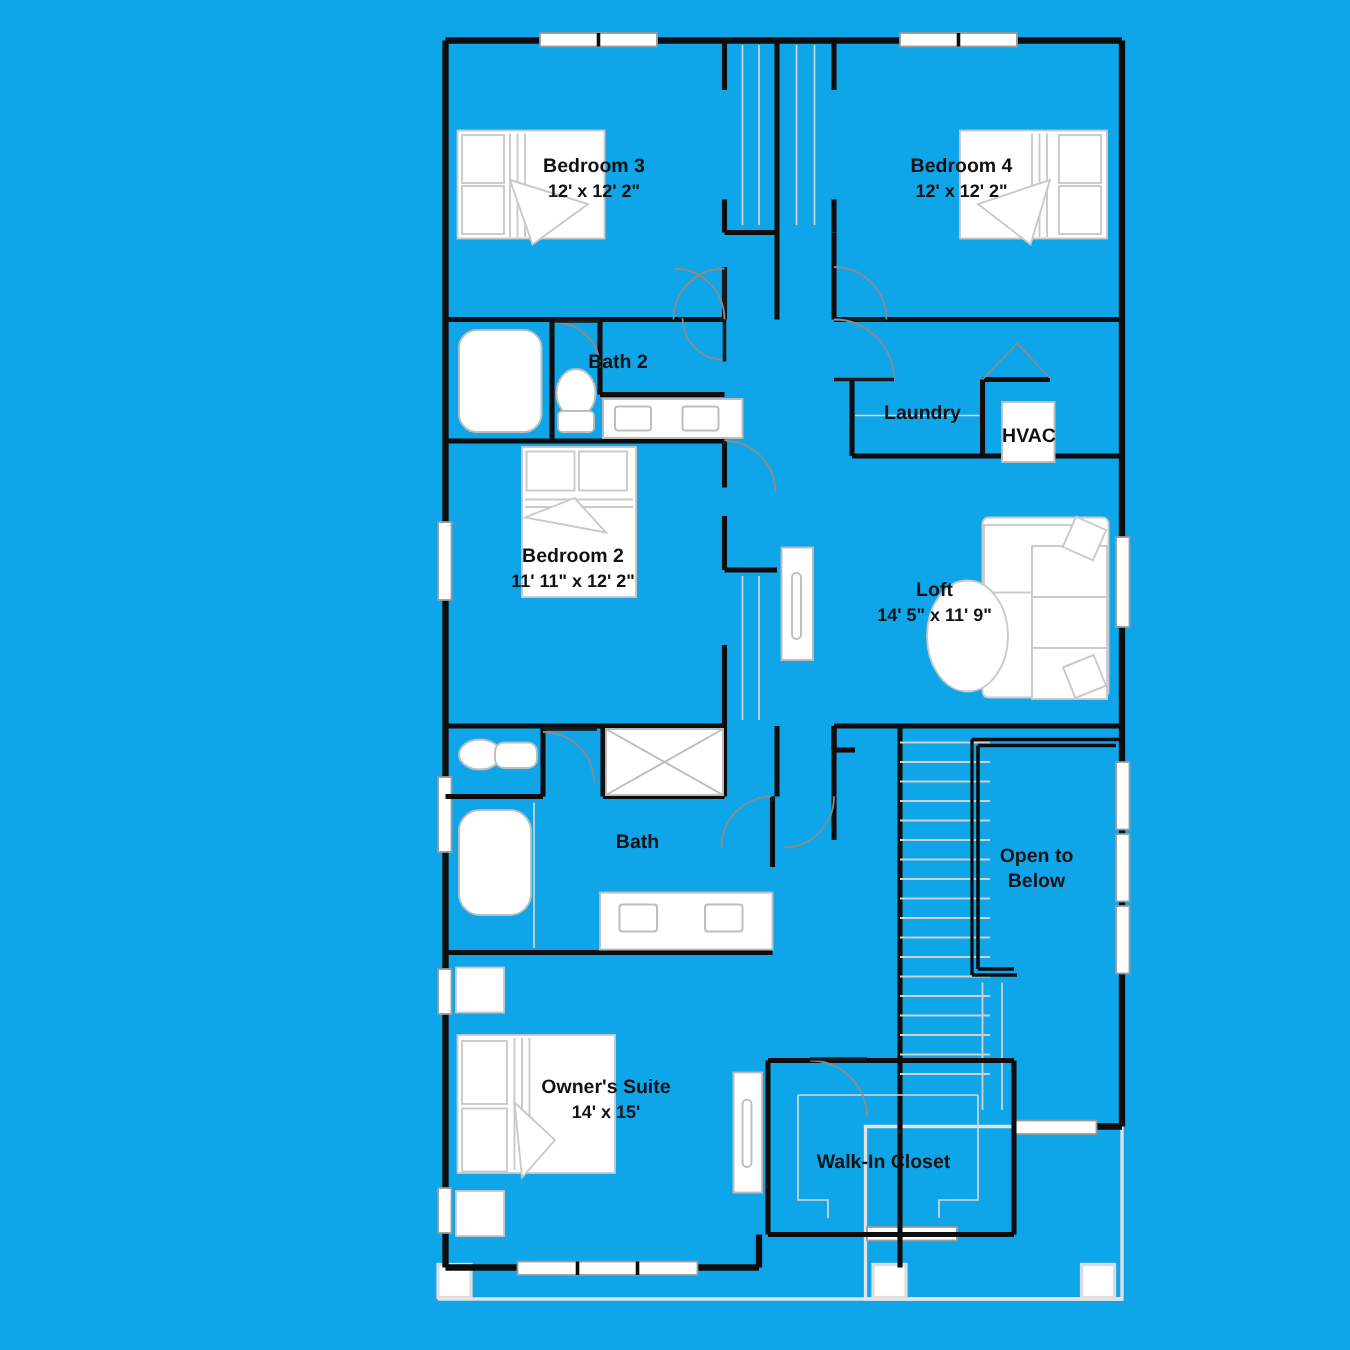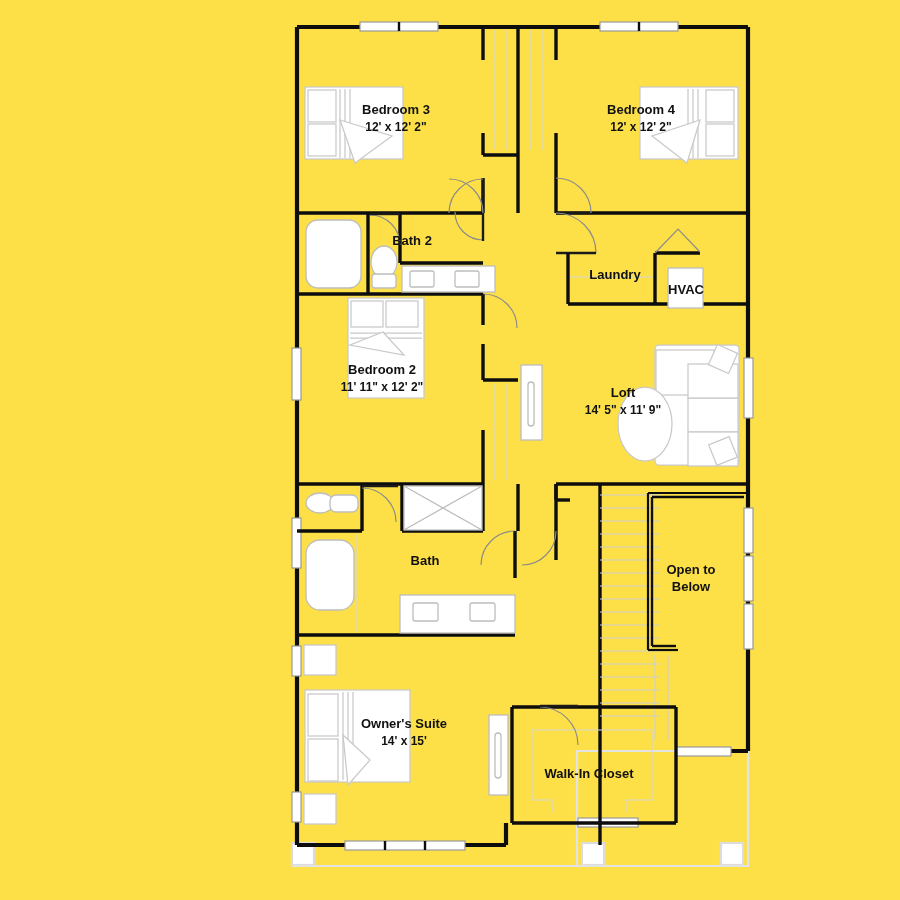--- a/index.html
+++ b/index.html
@@ -1,21 +1,21 @@
 <!DOCTYPE html>
 <html><head>
 <meta charset="utf-8">
 <title>Second Floor Plan</title>
 <style>
   html,body{margin:0;padding:0;background:#ffffff;}
   body{
     width:900px;height:900px;overflow:hidden;
     font-family:"Liberation Sans","DejaVu Sans",sans-serif;
   }
-  #stage{position:relative;width:900px;height:900px;background:#fde047;}
+  #stage{position:relative;width:900px;height:900px;background:#0ea5e9;}
   svg#plan{position:absolute;left:0;top:0;width:900px;height:900px;display:block;}
   .rlabel{
     font-family:"Liberation Sans","DejaVu Sans",sans-serif;
     font-size:13px;font-weight:700;fill:#111111;
     text-anchor:middle;dominant-baseline:middle;
     white-space:pre;
   }
   .rdim{
     font-family:"Liberation Sans","DejaVu Sans",sans-serif;
     font-size:12px;font-weight:700;fill:#111111;

